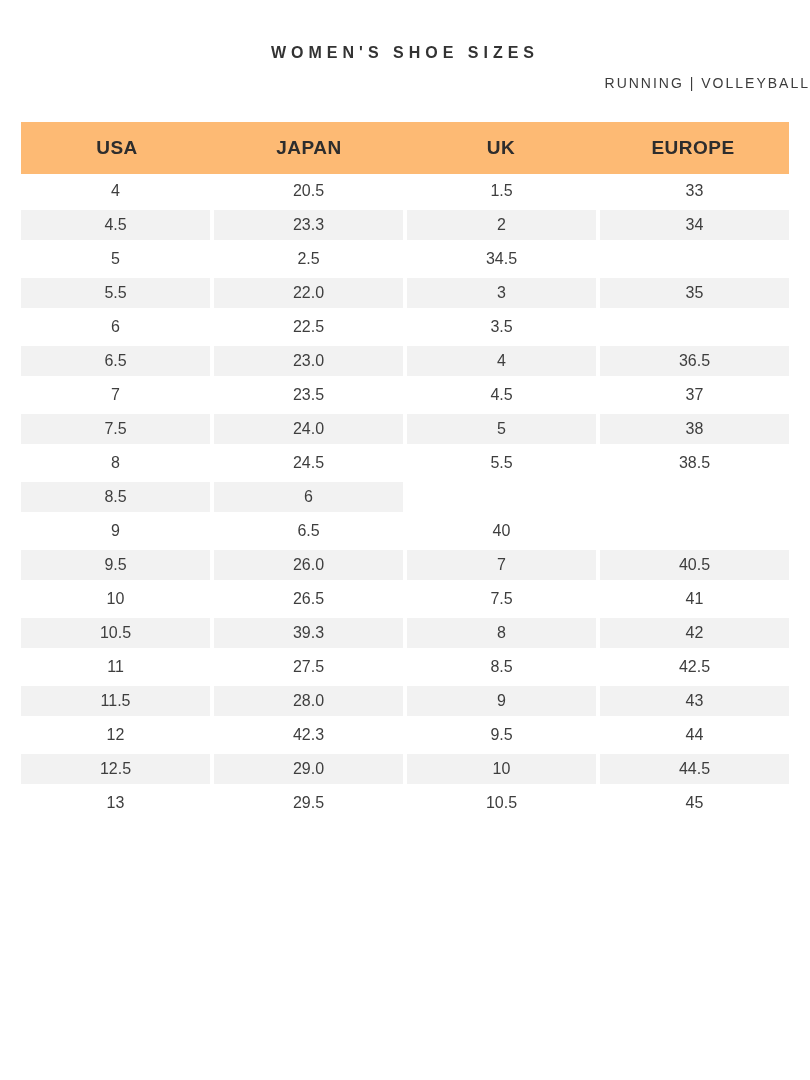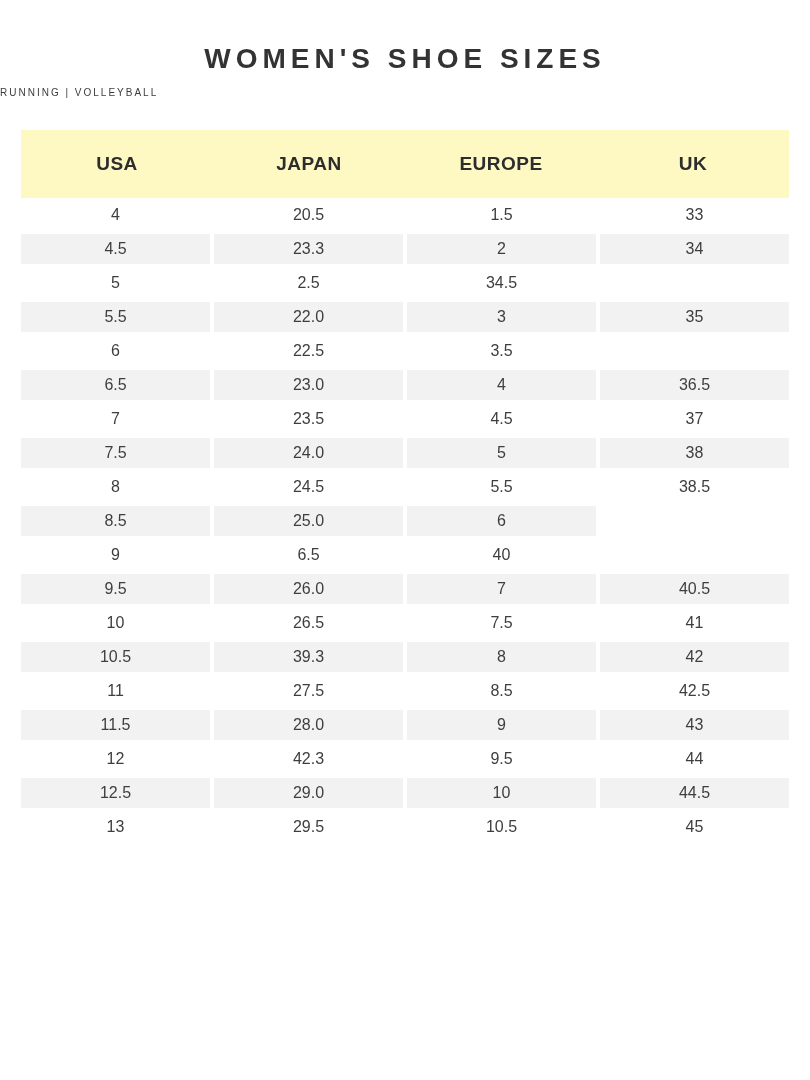--- a/index.html
+++ b/index.html
@@ -7,42 +7,42 @@
     width: 810px;
     height: 1080px;
     background: #ffffff;
     font-family: "Liberation Sans", sans-serif;
     overflow: hidden;
   }
   .page { padding-top: 45px; }
   .title {
     margin: 0;
     text-align: center;
-    font-size: 28px;
+    font-size: 16px;
     font-weight: 700;
     letter-spacing: 5px;
     color: #333333;
     line-height: 1;
   }
   .subtitle {
     margin-top: 15px;
-    text-align: left;
-    font-size: 10px;
+    text-align: right;
+    font-size: 14px;
     font-weight: 400;
     letter-spacing: 2px;
     color: #3c3c3c;
     line-height: 1;
   }
   .size-table { margin: 32px 21px 0 21px; }
   .thead {
     display: grid;
     grid-template-columns: repeat(4, 1fr);
     align-items: center;
-    background: #fef9c3;
-    height: 68px;
+    background: #fdba74;
+    height: 52px;
   }
   .th {
     text-align: center;
     font-size: 19px;
     font-weight: 700;
     letter-spacing: 0.5px;
     color: #2d2d2d;
   }
   .row {
     display: grid;
@@ -66,22 +66,22 @@
 <body>
 
 <div class="page">
   <h1 class="title">WOMEN'S SHOE SIZES</h1>
   <div class="subtitle">RUNNING | VOLLEYBALL</div>
 
   <div class="size-table">
     <div class="thead">
       <div class="th">USA</div>
       <div class="th">JAPAN</div>
+      <div class="th">UK</div>
       <div class="th">EUROPE</div>
-      <div class="th">UK</div>
     </div>
     <div class="tbody" id="tbody">
         <div class="row">
           <div class="cell">4</div>
           <div class="cell">20.5</div>
           <div class="cell">1.5</div>
           <div class="cell">33</div>
         </div>
         <div class="row striped">
           <div class="cell">4.5</div>
@@ -124,21 +124,20 @@
           <div class="cell">38</div>
         </div>
         <div class="row">
           <div class="cell">8</div>
           <div class="cell">24.5</div>
           <div class="cell">5.5</div>
           <div class="cell">38.5</div>
         </div>
         <div class="row striped">
           <div class="cell">8.5</div>
-          <div class="cell">25.0</div>
           <div class="cell">6</div>
         </div>
         <div class="row">
           <div class="cell">9</div>
           <div class="cell">6.5</div>
           <div class="cell">40</div>
         </div>
         <div class="row striped">
           <div class="cell">9.5</div>
           <div class="cell">26.0</div>

